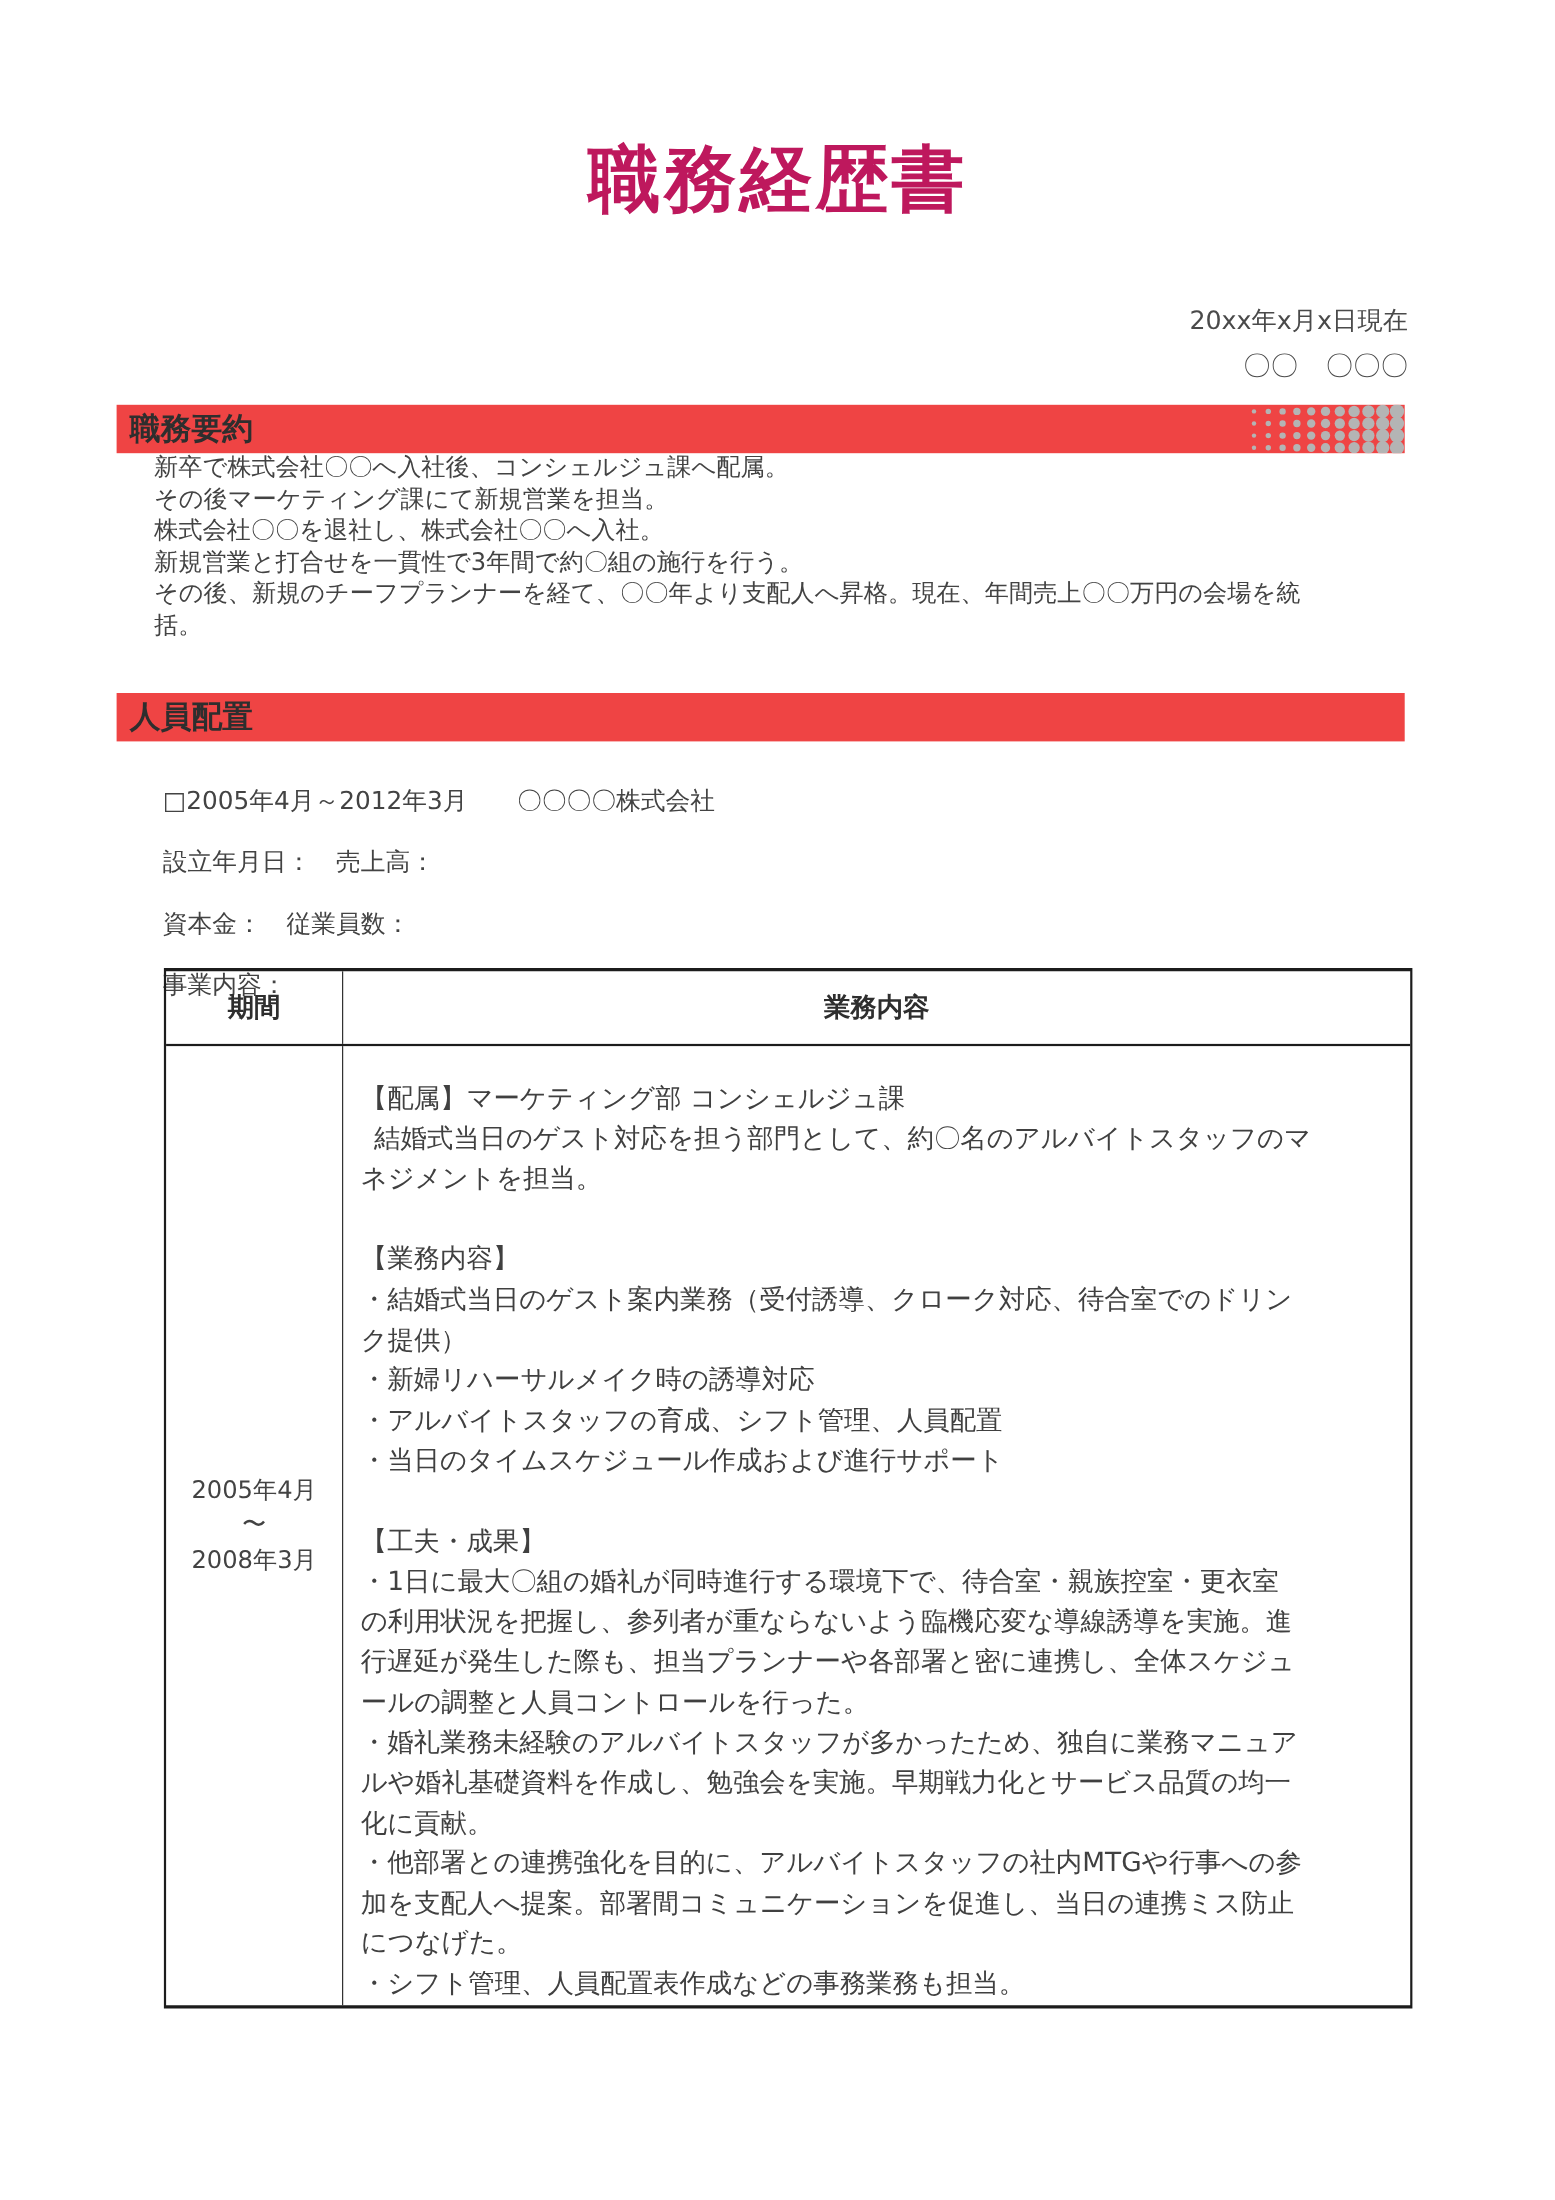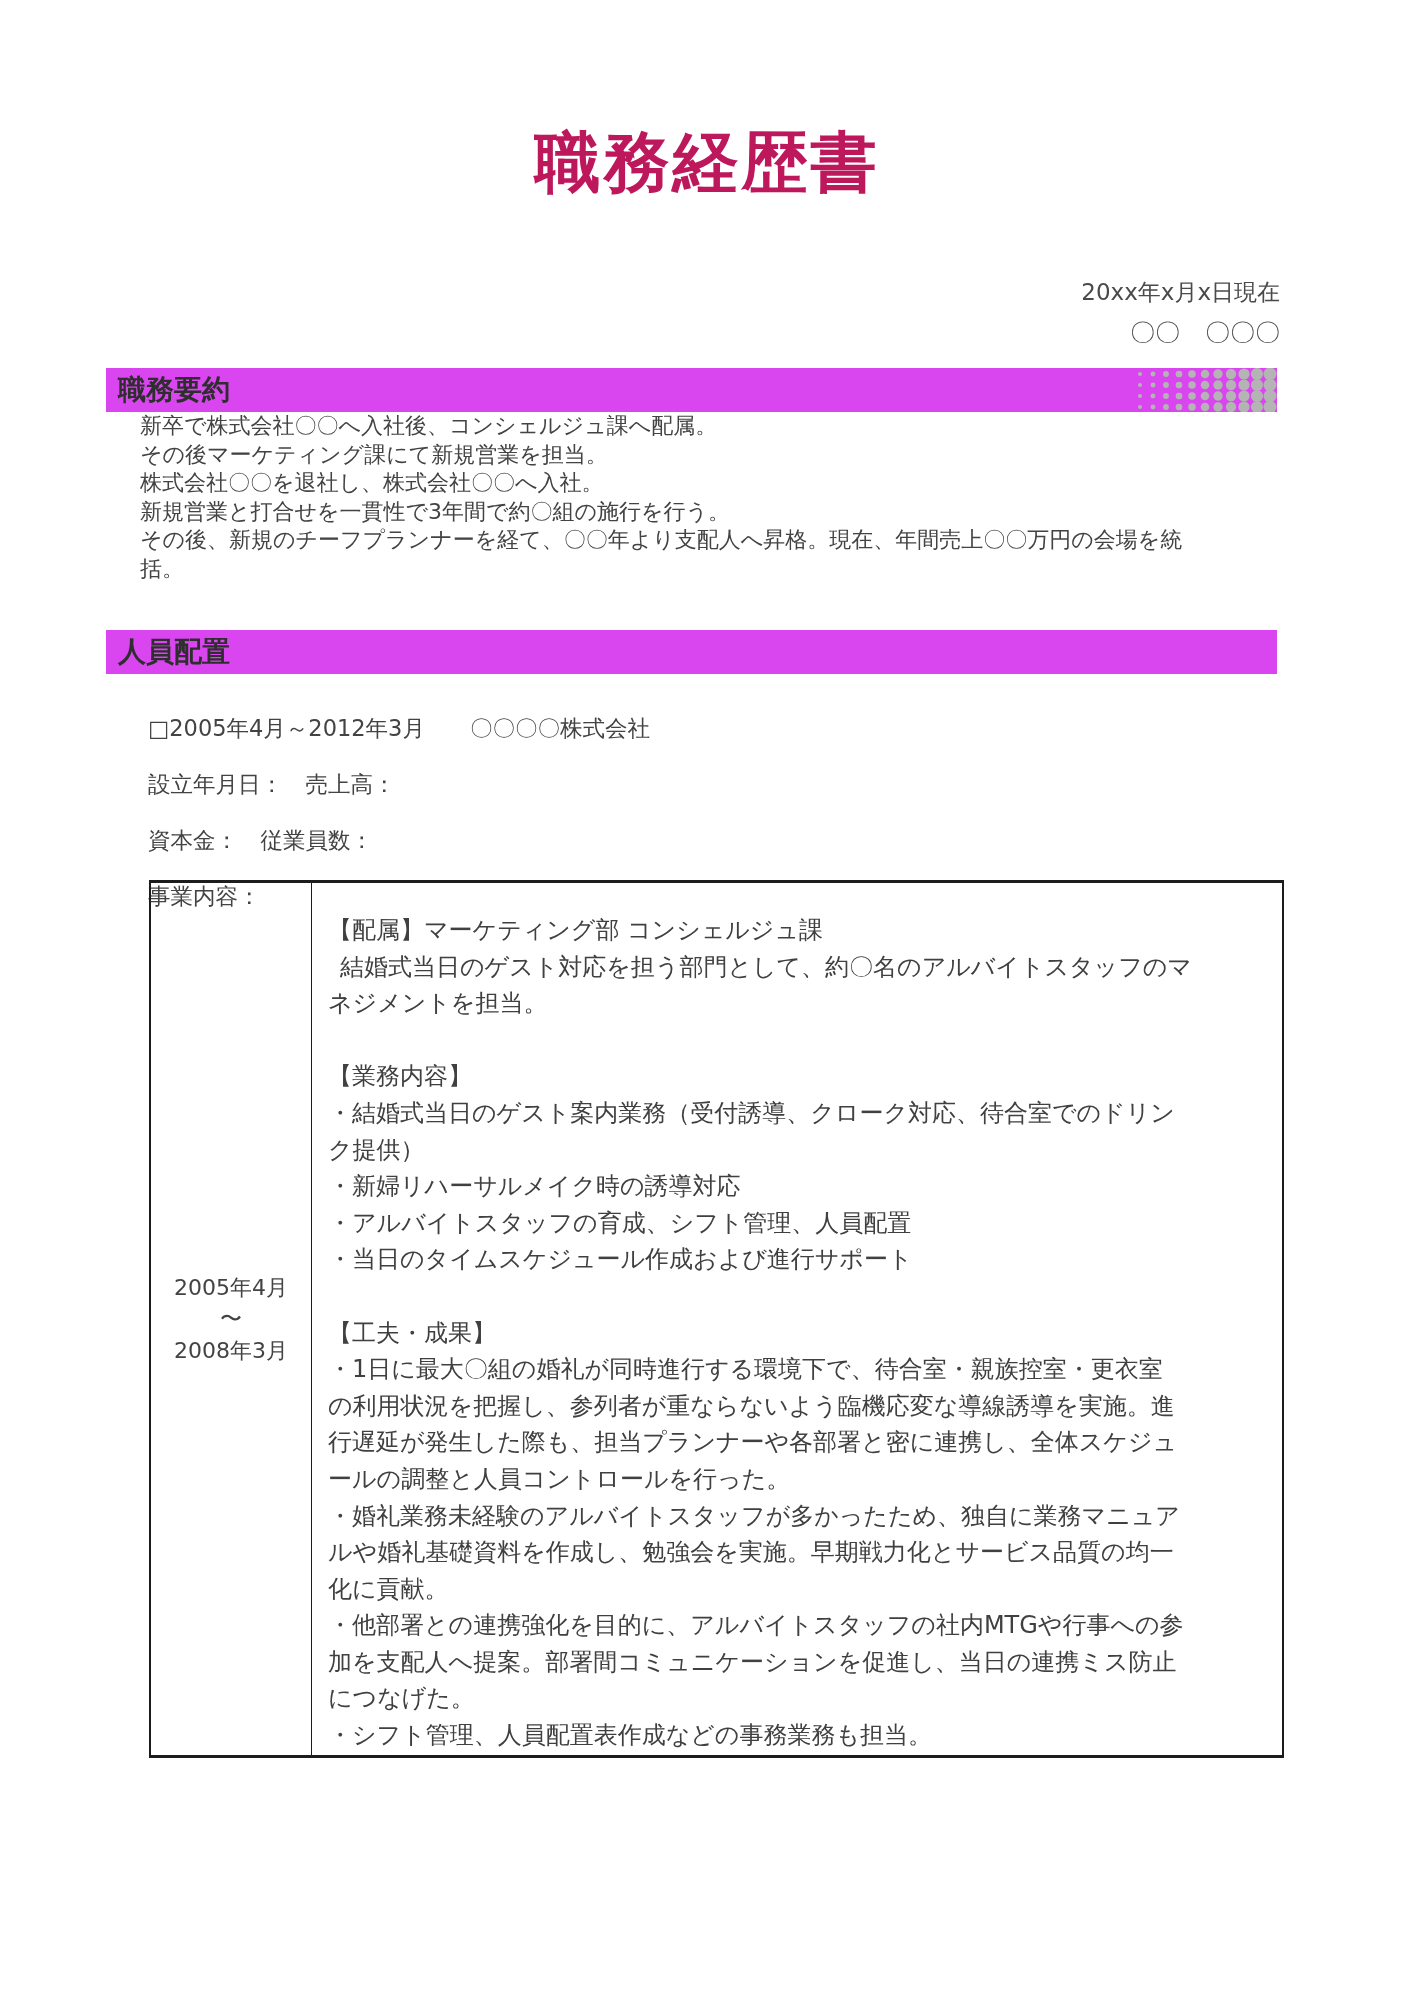--- a/index.html
+++ b/index.html
@@ -41,21 +41,21 @@
   }
   .byline .date-line { font-size: 23px; line-height: 40px; }
   .byline .name-line { font-size: 25px; line-height: 42px; }
 
   
   .section-bar {
     position: absolute;
     left: 106px;
     width: 1171px;
     height: 44px;
-    background: #d946ef;
+    background: #ef4444;
     box-sizing: border-box;
   }
   .section-bar .bar-label {
     display: inline-block;
     padding-left: 12px;
     font-size: 28px;
     font-weight: 700;
     line-height: 44px;
     color: #2e2e2e;
   }
@@ -224,20 +224,28 @@
   </div>
 
   <div class="company-info">
     <div>□2005年4月～2012年3月　　〇〇〇〇株式会社</div>
     <div>設立年月日：　売上高：</div>
     <div>資本金：　従業員数：</div>
     <div>事業内容：</div>
   </div>
 
   <div class="history-table">
+    <div class="tr thead-row">
+      <div class="cell cell-period">
+        <span class="th-text">期間</span>
+      </div>
+      <div class="cell cell-detail" style="display:flex;align-items:center;">
+        <span class="th-text">業務内容</span>
+      </div>
+    </div>
     <div class="tr tbody-row">
       <div class="cell cell-period">
         <div class="period-text">2005年4月
 〜
 2008年3月</div>
       </div>
       <div class="cell cell-detail">
         <div class="detail-text">【配属】マーケティング部 コンシェルジュ課
  結婚式当日のゲスト対応を担う部門として、約〇名のアルバイトスタッフのマ
 ネジメントを担当。

